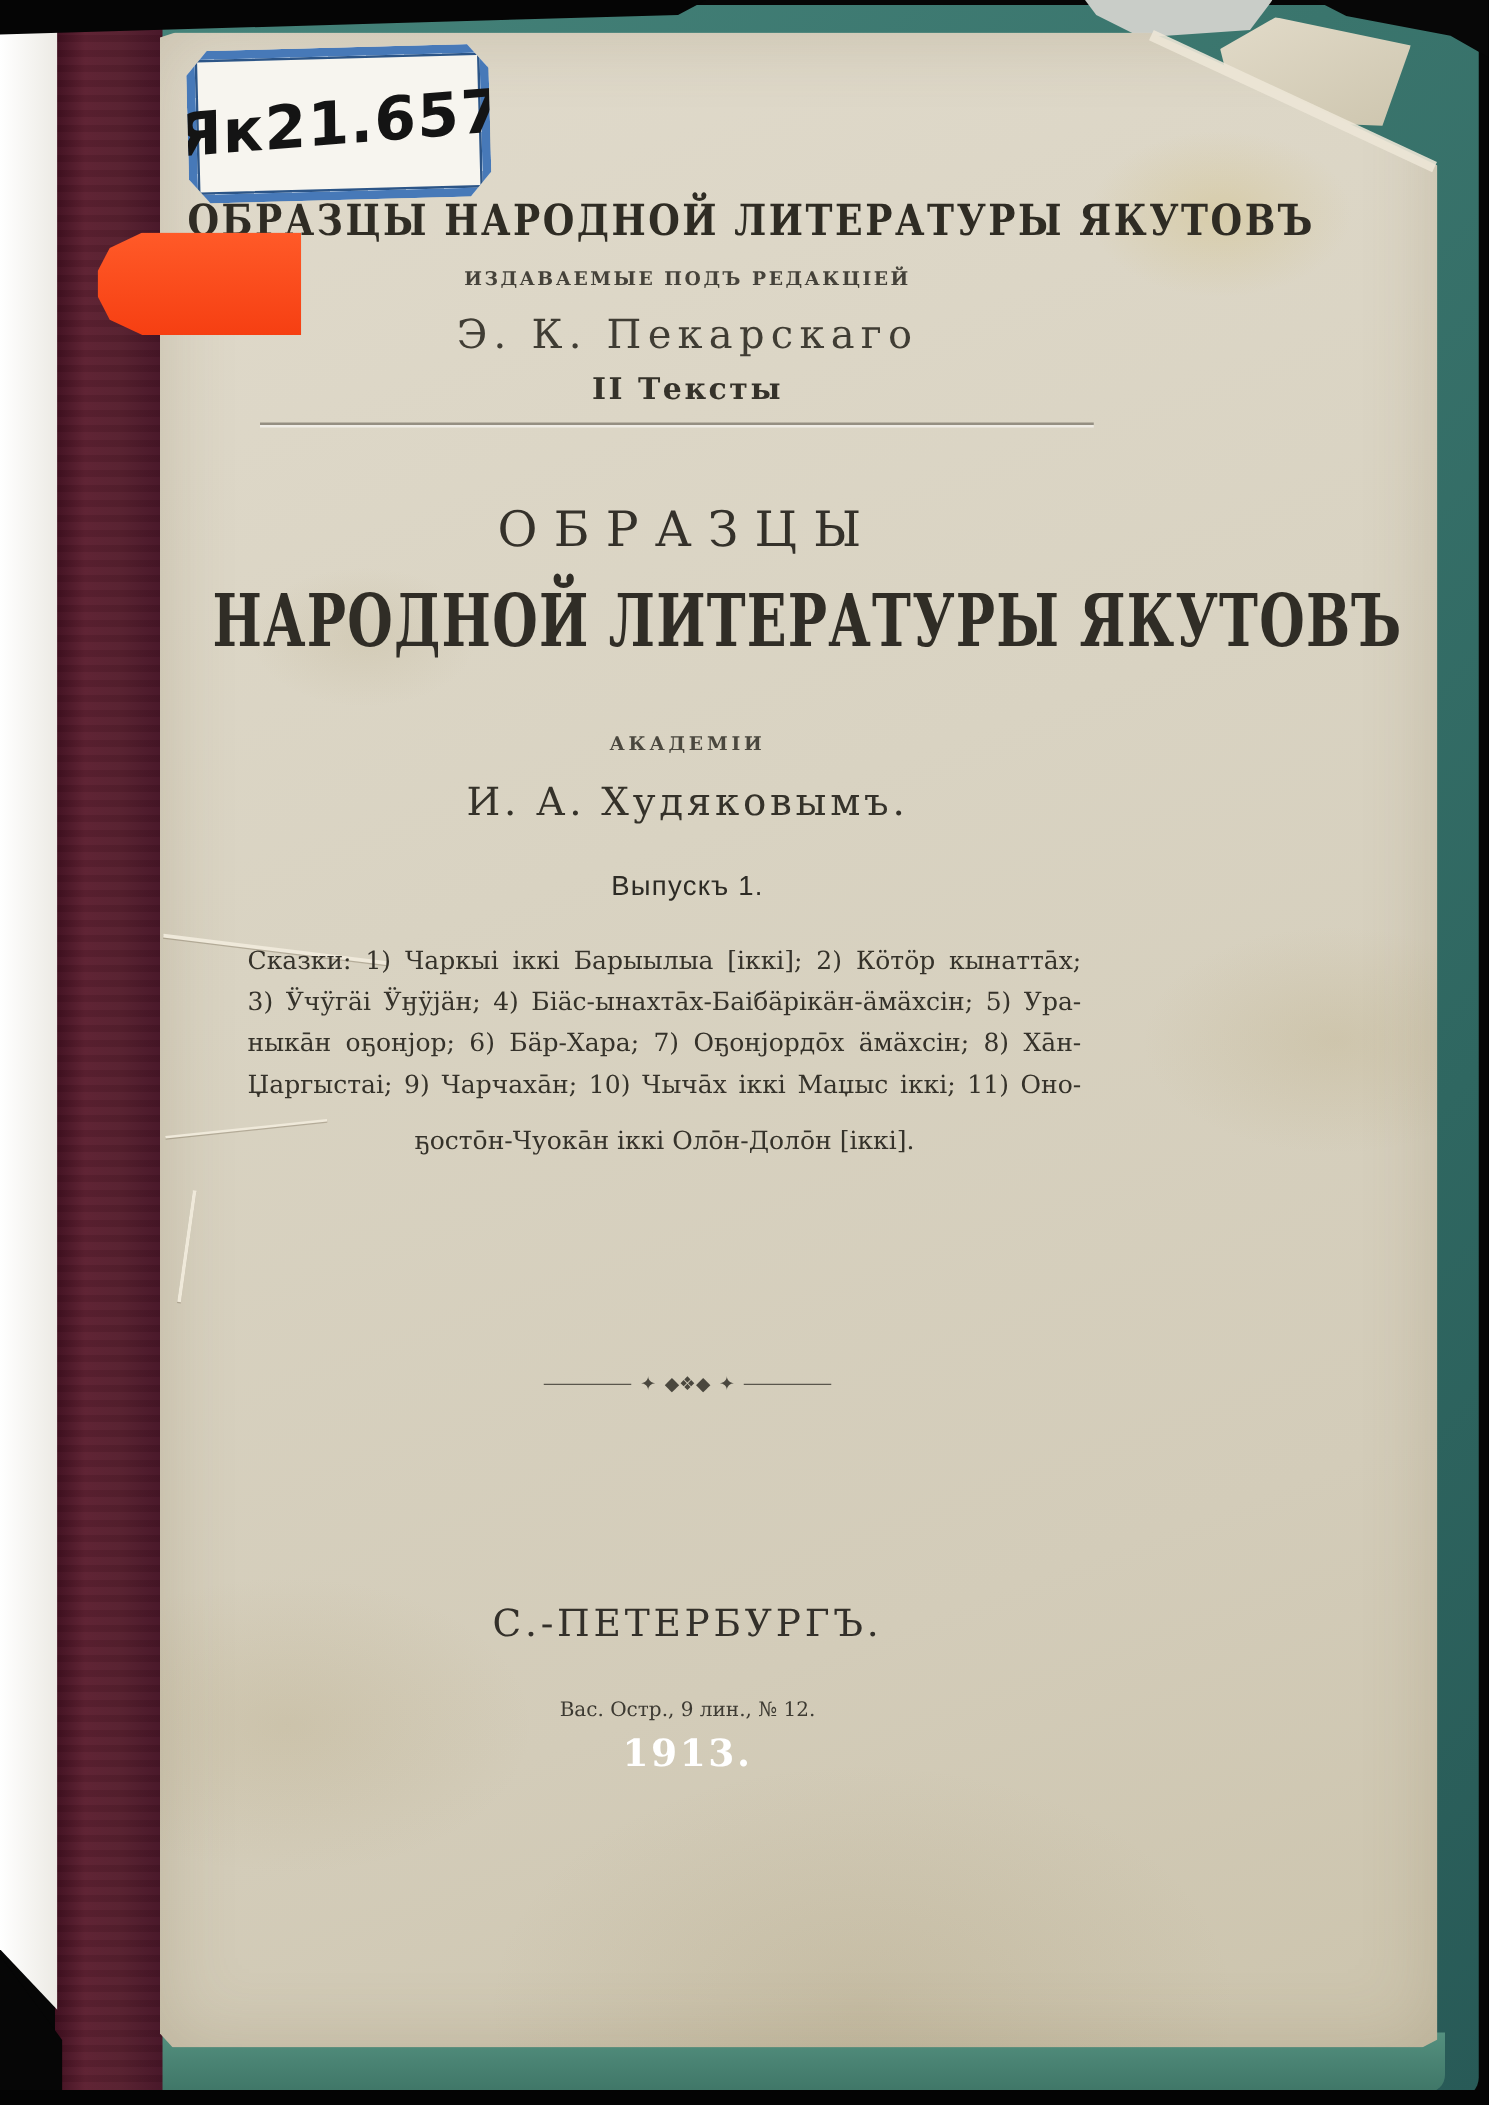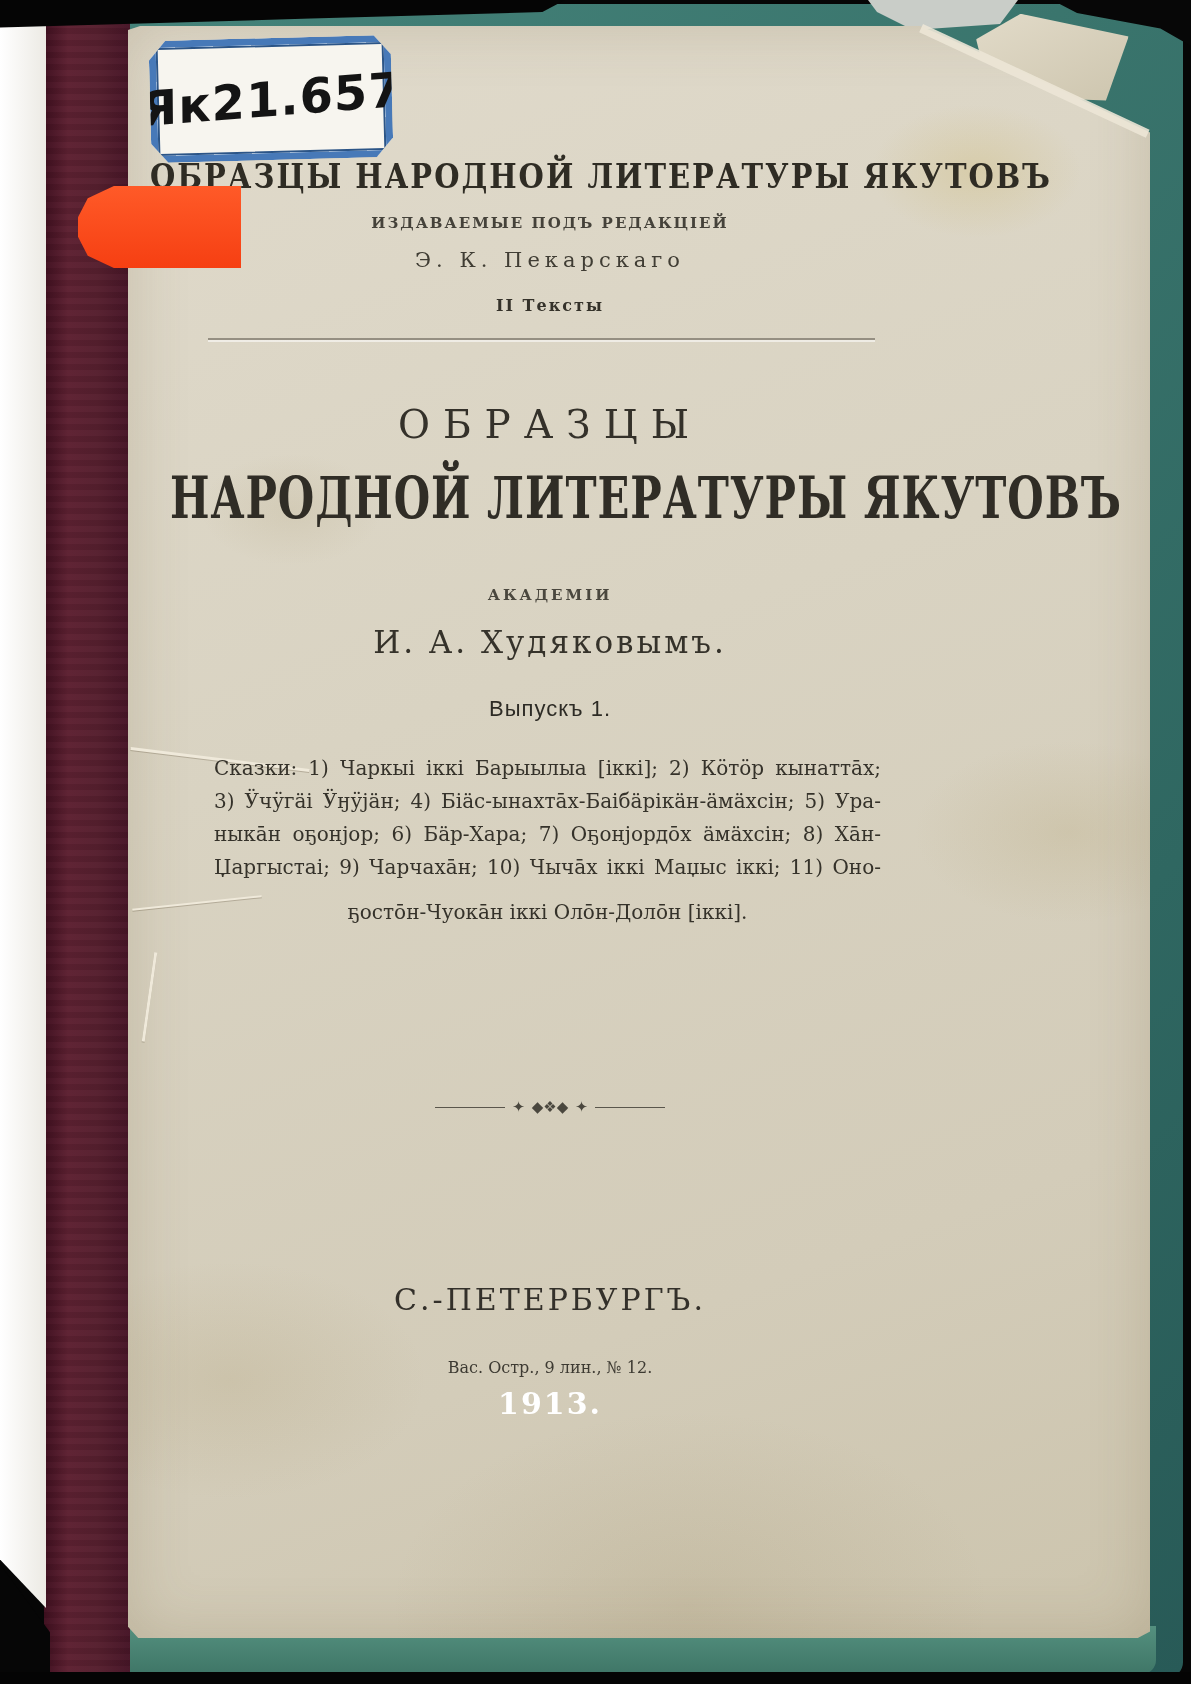--- a/index.html
+++ b/index.html
@@ -68,32 +68,32 @@
     background:linear-gradient(180deg,#ff5a28,#f63f12);
     clip-path:polygon(22% 0,100% 0,100% 100%,22% 100%,6% 85%,0 62%,0 38%,6% 15%);
     box-shadow:2px 3px 4px rgba(0,0,0,.35);}
 
   
   .text-col{position:absolute;left:150px;top:26px;width:800px;height:1476px;color:#35322a;}
   .tblock{position:absolute;left:0;right:0;text-align:center;white-space:nowrap;}
   .series-title{top:130px;font-size:29px;font-weight:bold;letter-spacing:2px;
     transform:scaleY(1.18);transform-origin:center top;color:#2f2c24;}
   .edited-under{top:188px;font-size:15px;font-weight:bold;letter-spacing:2px;color:#45423a;}
-  .editor-name{top:222px;font-size:21px;letter-spacing:5px;color:#403d34;}
-  .part-label{top:270px;font-size:16px;font-weight:bold;letter-spacing:2px;}
+  .editor-name{top:222px;font-size:32px;letter-spacing:5px;color:#403d34;}
+  .part-label{top:270px;font-size:24px;font-weight:bold;letter-spacing:2px;}
   .rule{position:absolute;left:58px;top:312px;width:667px;height:2px;background:#958f82;
     box-shadow:0 2px 0 rgba(255,255,255,.55);}
   .big-word1{top:376px;font-size:39px;letter-spacing:13px;color:#34312a;}
   .big-word2{top:438px;font-size:44px;font-weight:bold;letter-spacing:1px;
     transform:scale(.95,1.32);transform-origin:center top;color:#302d26;}
   .collected{top:560px;font-size:15px;font-weight:bold;letter-spacing:3px;color:#4a473e;}
   .author-name{top:598px;font-size:31px;letter-spacing:3px;}
   .issue-label{top:670px;font-family:"Liberation Sans","DejaVu Sans",sans-serif;
     font-size:22px;font-weight:normal;letter-spacing:1px;color:#2d2b25;}
-  .contents{position:absolute;left:64px;top:726px;width:667px;font-size:20px;
+  .contents{position:absolute;left:48px;top:726px;width:667px;font-size:20px;
     font-family:"DejaVu Serif",serif;color:#35322a;}
   .contents .cline{line-height:33px;text-align:justify;text-align-last:justify;white-space:normal;}
   .contents .cline.last{text-align:center;text-align-last:center;margin-top:12px;}
   .ornament{position:absolute;left:0;right:0;top:1072px;display:flex;align-items:center;
     justify-content:center;gap:7px;color:#4a473e;font-family:"DejaVu Sans",sans-serif;font-size:15px;}
   .orn-line{width:70px;height:1px;background:#5a564c;}
   .city-line{top:1256px;font-size:30px;letter-spacing:3px;color:#33302a;}
   .printer-line{top:1302px;font-size:17px;font-weight:bold;letter-spacing:1px;color:#3a372f;}
   .address-line{top:1332px;font-size:16px;color:#3d3a32;}
   .year-line{top:1360px;font-size:30px;font-weight:bold;letter-spacing:2px;color:#ffffff;}

